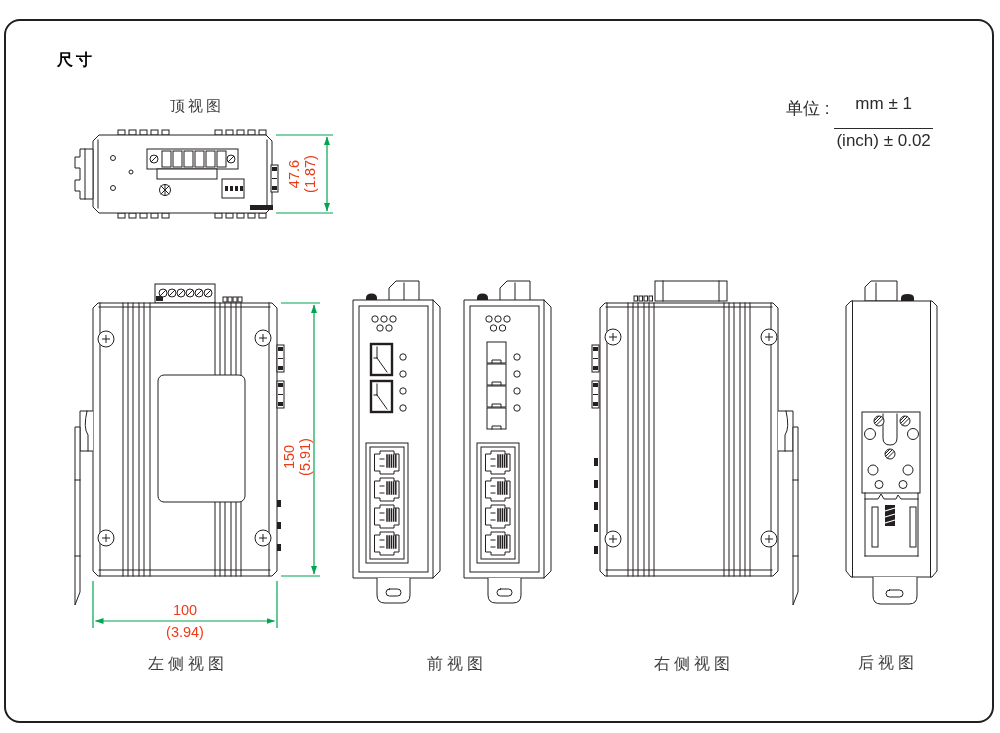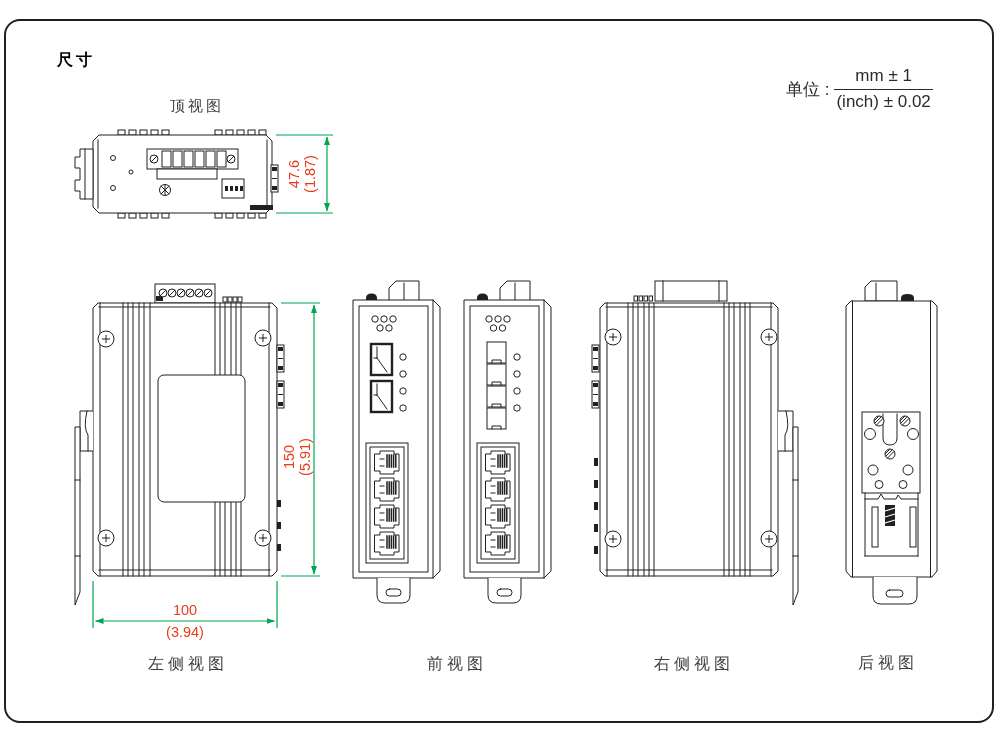--- a/index.html
+++ b/index.html
@@ -5,21 +5,21 @@
   html,body{margin:0;padding:0;background:#fff;}
   #stage{position:relative;width:1000px;height:733px;background:#fff;overflow:hidden;
          font-family:"Liberation Sans",sans-serif;}
   .frame{position:absolute;left:4px;top:19px;width:986px;height:700px;
          border:2px solid #231f20;border-radius:16px;}
   .page-title{position:absolute;left:50px;top:2px;font-size:16px;font-weight:bold;
          color:#000000;letter-spacing:3px;background:#fff;padding:0 7px;z-index:2;margin-top:48px;}
   .unit-note{position:absolute;left:786px;top:66px;display:flex;align-items:center;gap:5px;
          color:#2b2b2b;font-size:17px;z-index:2;}
   .fraction{display:inline-block;text-align:center;}
-  .fraction .num{display:block;border-bottom:1.6px solid #2b2b2b;padding:0 14px 3px 14px;}
+  .fraction .num{display:block;border-bottom:1.6px solid #2b2b2b;padding:0 14px 14px 14px;margin-top:28px;}
   .fraction .den{display:block;padding:2px 2px 0 2px;}
   svg{position:absolute;left:0;top:0;}
   .ln{stroke:#231f20;fill:none;stroke-width:1;stroke-linecap:square;}
   .lnw{stroke:#231f20;fill:#fff;stroke-width:1;}
   .dk{fill:#231f20;stroke:none;}
   .grn{stroke:#00a651;fill:none;stroke-width:1.2;}
   .red-t{fill:#ed3b18;stroke:none;font-size:14.5px;font-family:"Liberation Sans",sans-serif;}
   .lbl{fill:#3f3f3f;stroke:none;font-size:16px;letter-spacing:4px;text-anchor:middle;
        font-family:"Liberation Sans",sans-serif;}
   .lbl-sm{font-size:15px;letter-spacing:3px;}

